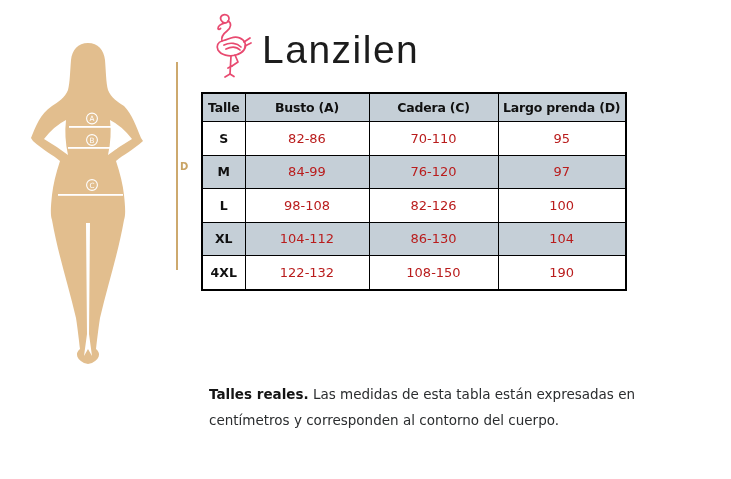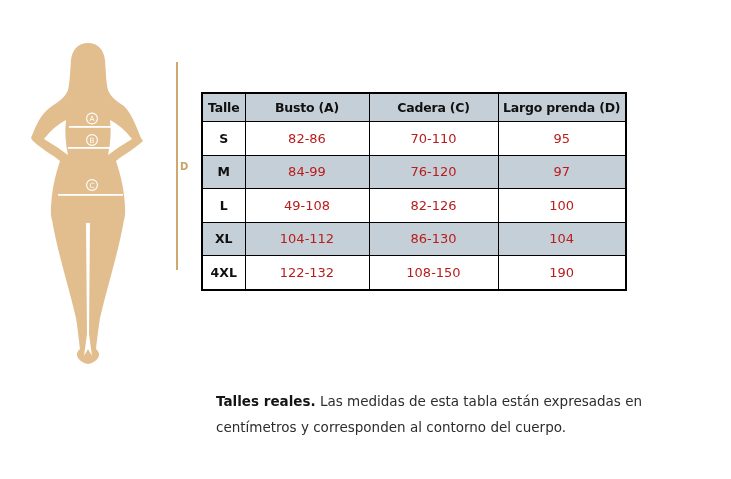--- a/index.html
+++ b/index.html
@@ -37,21 +37,21 @@
     background:#C5CFD7; font-size:12.5px; font-weight:bold; height:27px;
     color:#101010; letter-spacing:-0.2px;
   }
   .size-table td { font-size:13px; height:32.5px; color:#b91c1c; }
   .size-table td.size-col { font-weight:bold; font-size:12.5px; color:#101010; }
   .size-table tr.shaded td { background:#C5CFD7; }
 
   
   .note {
     position:absolute; left:200px; top:373px; width:452px;
-    font-size:13.5px; line-height:25.5px; color:#2b2d2f; margin:16px;
+    font-size:13.5px; line-height:25.5px; color:#2b2d2f; margin:9px;
   }
   .note b { color:#141414; }
 </style>
 </head>
 <body>
 
 <div class="canvas">
 
   <svg class="figure" viewBox="0 0 120 325" aria-hidden="true">
 
@@ -101,20 +101,38 @@
     </g>
     <g>
       <circle cx="66" cy="143" r="5.4" fill="none" stroke="#ffffff" stroke-width="1.1"></circle>
       <text x="66" y="145.7" text-anchor="middle" font-size="7.2" fill="#ffffff">C</text>
     </g>
   </svg>
 
   <div class="dline"></div>
   <div class="dlabel">D</div>
 
+  <div class="brand">
+    <svg class="flamingo" viewBox="0 0 50 70" aria-hidden="true" fill="none" stroke="#E84A70" stroke-width="1.7" stroke-linecap="round" stroke-linejoin="round">
+      <path d="M21,11 C17,10 15,6 18,3.5 C21,1.5 25,3 25,6.5 C25,9 23,10.8 21,11 Z"></path>
+      <path d="M21,11 C17,12 14,14 14,16.5 C14,17.6 15.6,17.6 16.6,16.4"></path>
+      <path d="M24,9 C28,11 27,16 23,19 C19,22 17,25 18,29"></path>
+      <path d="M18,29 C14,30 12,34 14,38 C17,43 25,45 32,43 C39,41 43,36 41,31 C39,26 33,24 27,26 C23,27.5 20,28.5 18,29 Z"></path>
+      <path d="M20,33 C26,30 33,31 37,35"></path>
+      <path d="M22,37 C28,34 33,35 36,38"></path>
+      <path d="M40,30 L46,26"></path>
+      <path d="M41,34 L47,31"></path>
+      <path d="M27,44 L26,62"></path>
+      <path d="M26,62 L21,65"></path>
+      <path d="M26,62 L30,64.5"></path>
+      <path d="M31,43 L34,50 L28,54"></path>
+      <path d="M28,54 L24,56"></path>
+    </svg>
+    <div class="brand-name">Lanzilen</div>
+  </div>
 
   <table class="size-table">
     <colgroup>
       <col style="width:43px">
         <col style="width:124px">
         <col style="width:129px">
         <col style="width:128px">
     </colgroup>
     <thead>
       <tr>
@@ -132,21 +150,21 @@
         <td>95</td>
       </tr>
       <tr class="shaded">
         <td class="size-col">M</td>
         <td>84-99</td>
         <td>76-120</td>
         <td>97</td>
       </tr>
       <tr>
         <td class="size-col">L</td>
-        <td>49-108</td>
+        <td>98-108</td>
         <td>82-126</td>
         <td>100</td>
       </tr>
       <tr class="shaded">
         <td class="size-col">XL</td>
         <td>104-112</td>
         <td>86-130</td>
         <td>104</td>
       </tr>
       <tr>

